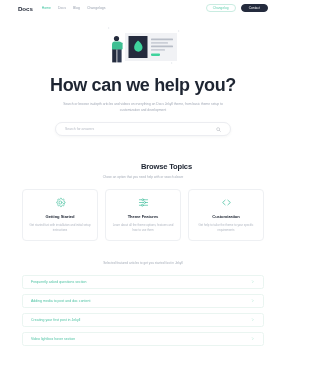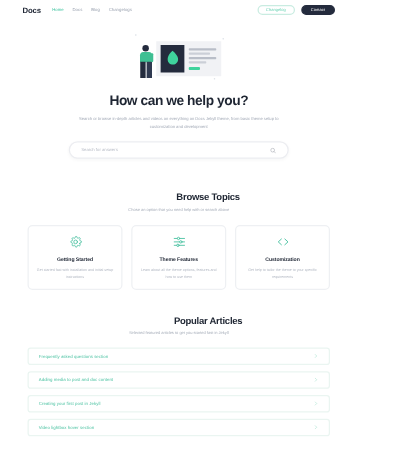--- a/index.html
+++ b/index.html
@@ -42,21 +42,21 @@
     padding:0 7px; border:0.6px solid #242b3d;
   }
 
   
   .hero { padding-top:6px; text-align:center; }
   .illus-wrap {
     width:100%; display:flex; justify-content:center;
     margin-bottom:7px;
   }
   .hero-title {
-    font-size:11px; font-weight:700; color:#1e2532;
+    font-size:18px; font-weight:700; color:#1e2532;
     letter-spacing:-0.35px; margin-bottom:5px;text-align:center;
   }
   .hero-sub {
     font-size:3.3px; color:#a2a9b6; line-height:1.85;
     width:172px; margin:0 auto;
   }
 
   
   .search-wrap { display:flex; justify-content:center; margin-top:9px; }
   .search-box {
@@ -218,21 +218,20 @@
           <path d="M9 17 L3.5 12 L9 7"></path>
             <path d="M15 7 L20.5 12 L15 17"></path>
         </svg>
       </div>
       <div class="topic-name">Customization</div>
       <div class="topic-desc">Get help to tailor the theme to your specific requirements</div>
     </div>
   </div>
 
   <div class="sec-head" style="margin-top:20px;">
-    <div class="sec-title">Popular Articles</div>
     <div class="sec-sub">Selected featured articles to get you started fast in Jekyll</div>
   </div>
 
   <div class="articles">
 
     <div class="article-row">
       <span class="article-title">Frequently asked questions section</span>
       <svg class="article-chev" viewBox="0 0 12 12">
         <path d="M4 2 L8 6 L4 10" fill="none" stroke="#7ed5b8" stroke-width="1.4" stroke-linecap="round" stroke-linejoin="round"></path>
       </svg>

